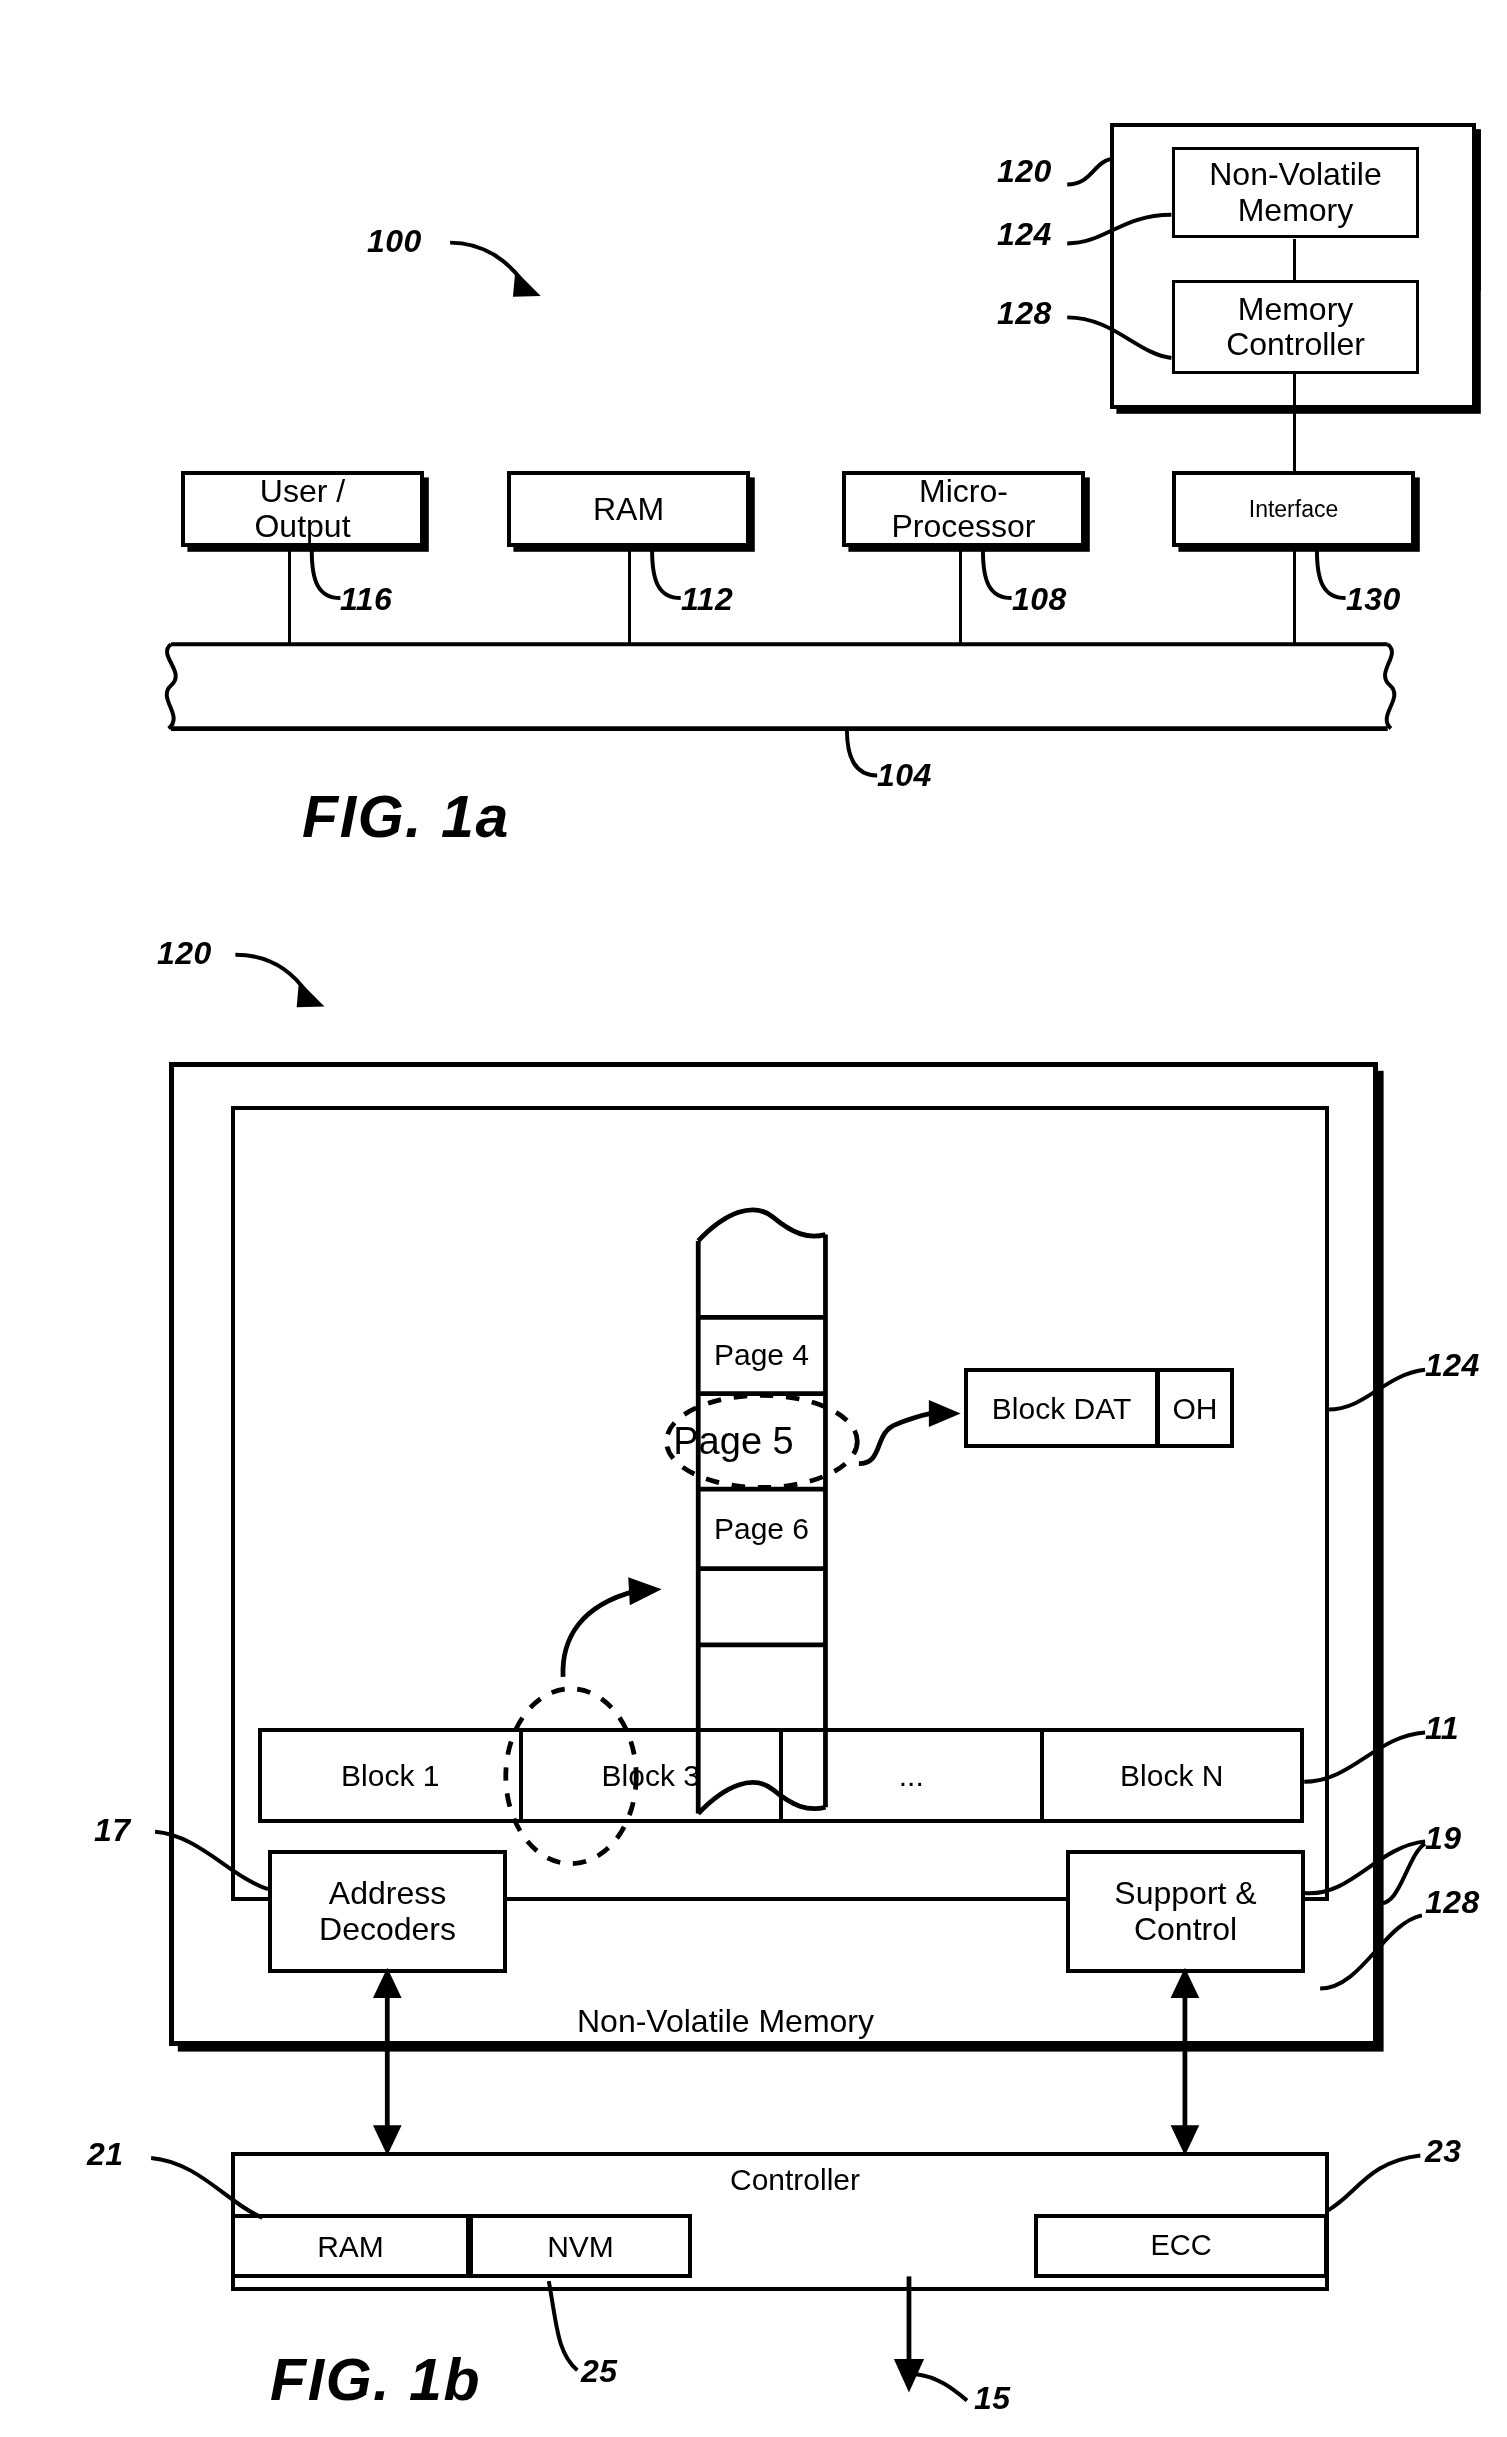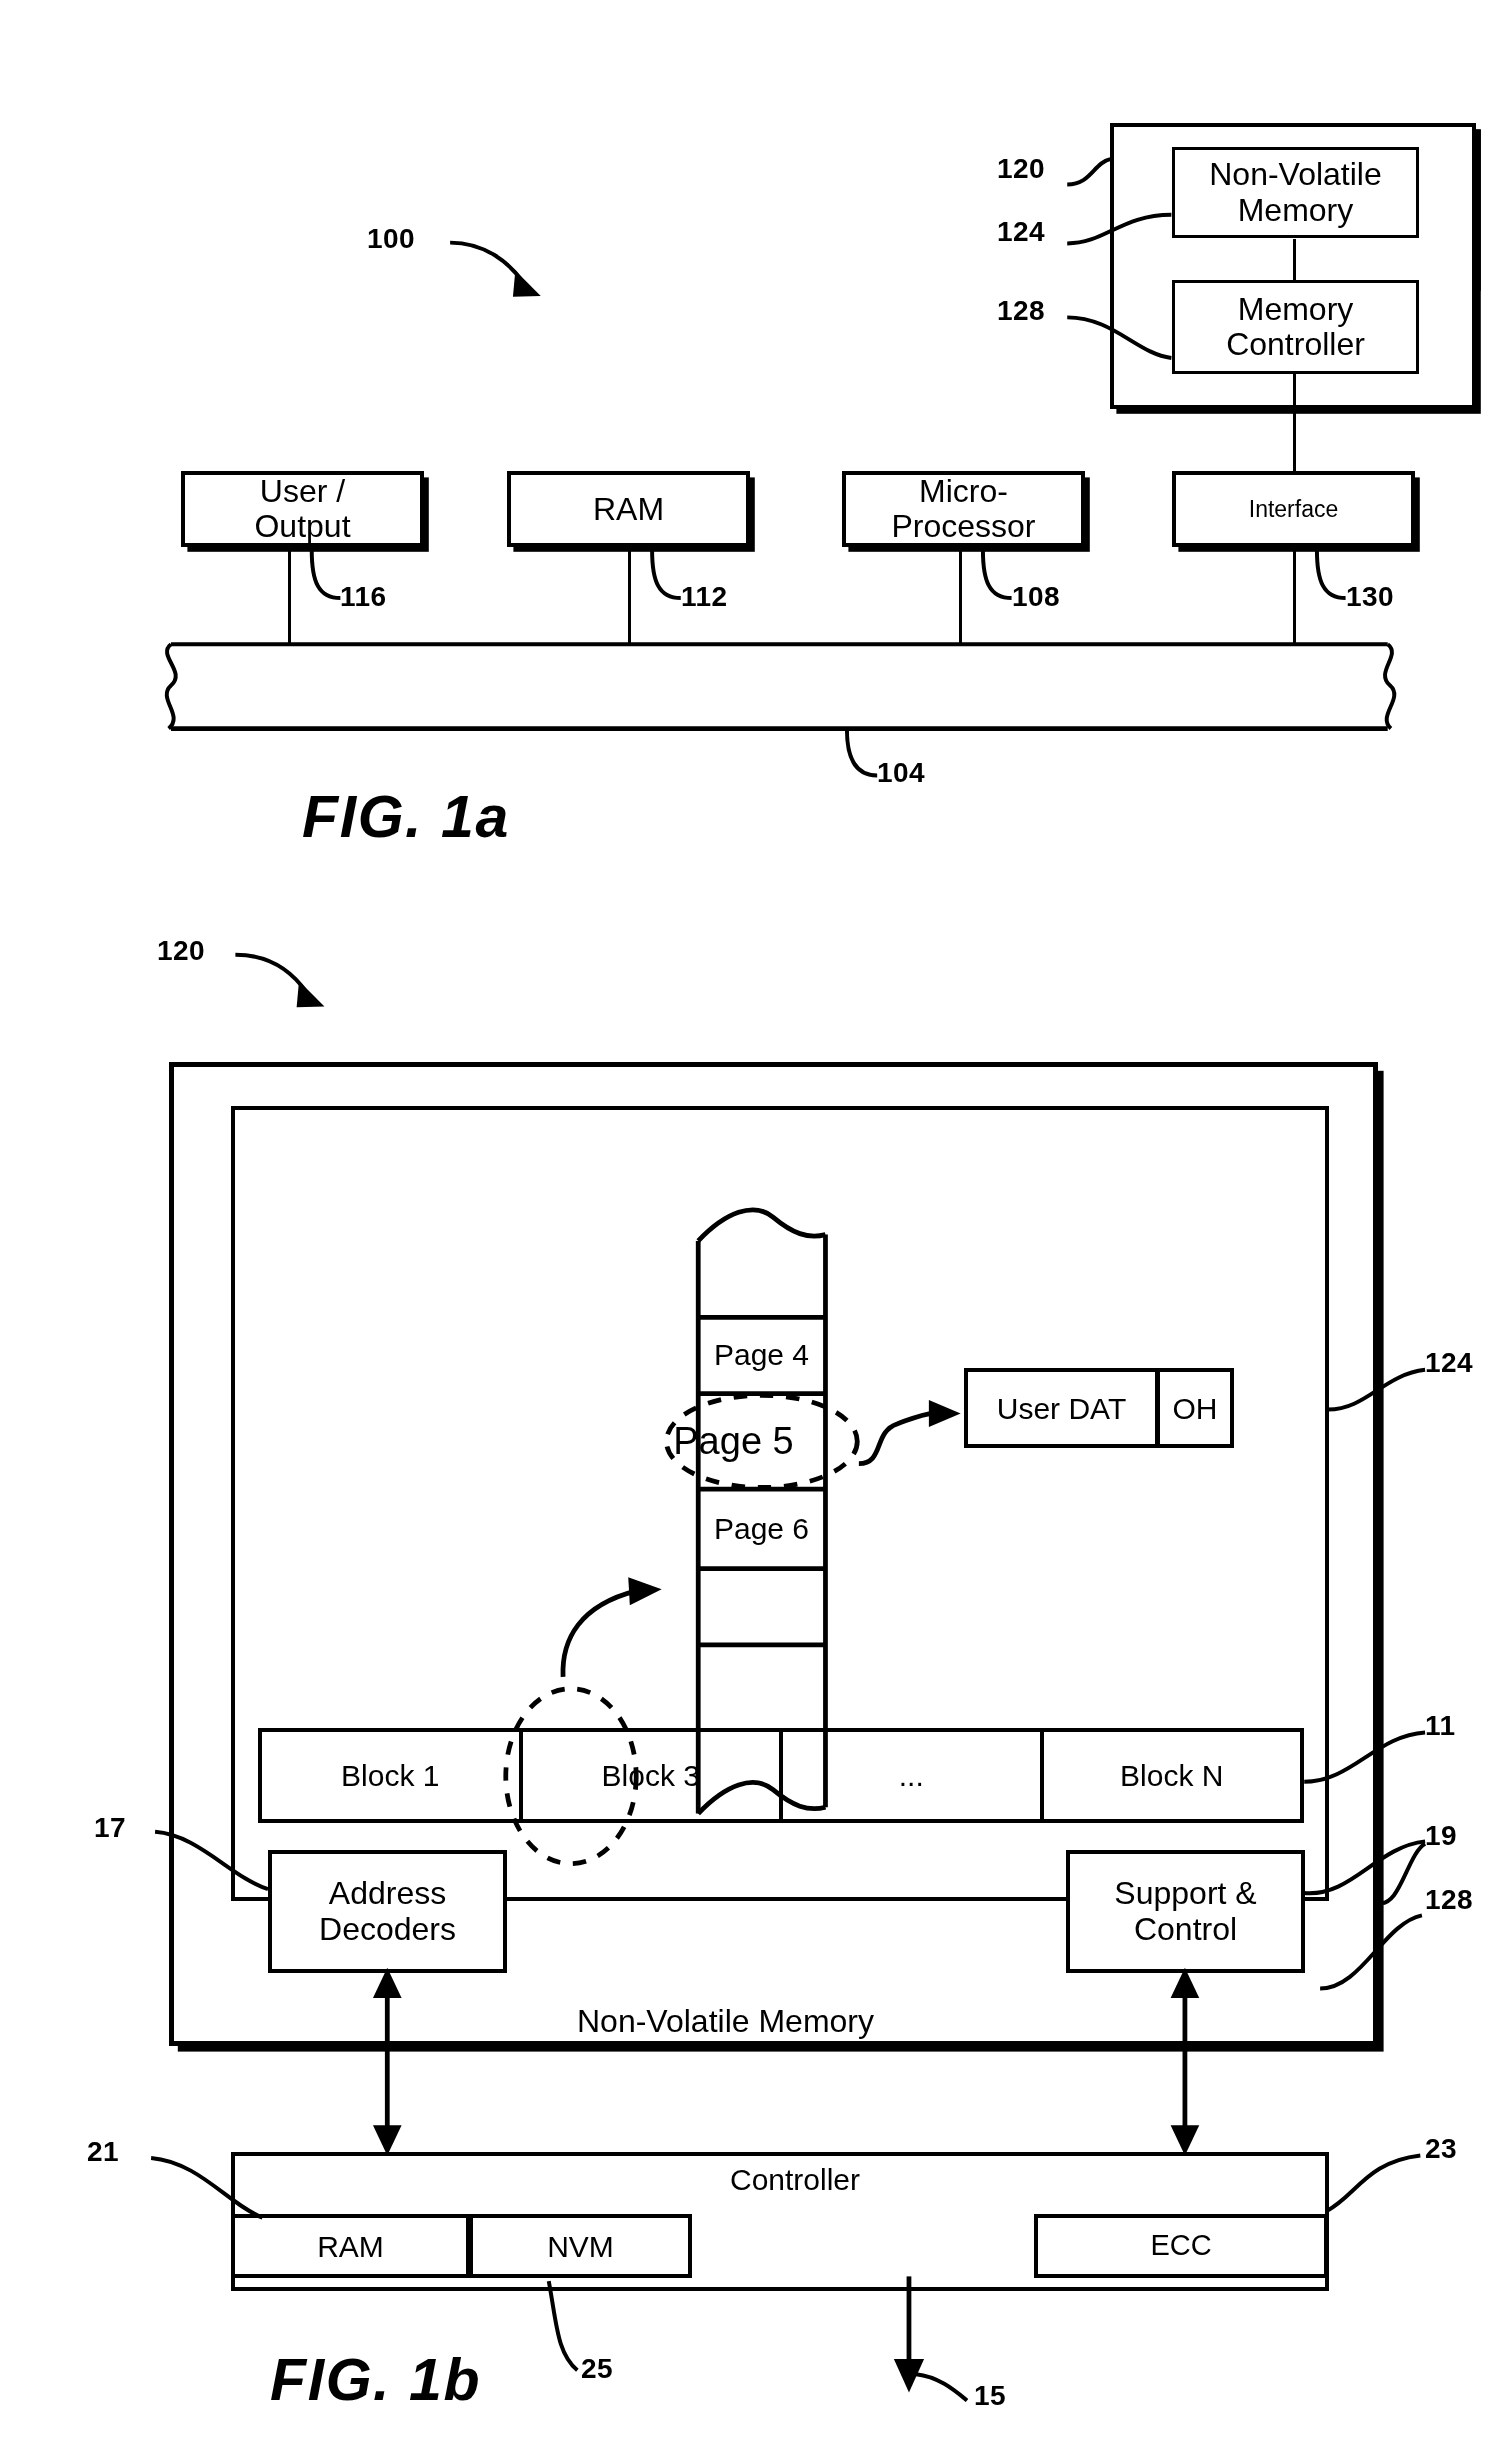--- a/index.html
+++ b/index.html
@@ -40,22 +40,23 @@
     align-items:center;
     justify-content:center;
     text-align:center;
     line-height:1.1;
   }
   .label{white-space:pre-line;}
 
   
   .ref{
     position:absolute;
+    font-style:italic;
     font-weight:bold;
-    font-size:28px;
+    font-size:32px;
     font-family:"Liberation Sans", sans-serif;
     letter-spacing:0.4px;
     white-space:nowrap;
   }
   .figlabel{
     position:absolute;
     font-style:italic;
     font-weight:bold;
     font-size:59px;
     letter-spacing:1.6px;
@@ -200,21 +201,21 @@
     <svg style="left:0;top:0;width:1507px;height:1563px;" viewBox="0 0 1895 1965" width="1507" height="1563">
       <ellipse class="dash" cx="958" cy="712" rx="120" ry="58"></ellipse>
     </svg>
 
     <svg style="left:0;top:0;width:1507px;height:1563px;" viewBox="0 0 1895 1965" width="1507" height="1563">
       <path class="stroke6" d="M1080,740 C 1112,740 1098,700 1128,690 C 1150,682 1158,678 1176,676"></path>
       <polygon class="fillblack" points="1168,660 1208,677 1168,694"></polygon>
     </svg>
 
     <div class="thinbox" style="left:964px;top:493px;width:195px;height:80px;font-size:30px;border-width:4px;">
-      <span>User DAT</span>
+      <span>Block DAT</span>
     </div>
     <div class="thinbox" style="left:1156px;top:493px;width:78px;height:80px;font-size:30px;border-width:4px;">
       <span>OH</span>
     </div>
 
     <svg style="left:0;top:0;width:1507px;height:1563px;" viewBox="0 0 1895 1965" width="1507" height="1563">
       <path class="stroke5" d="M1670,672 C 1718,672 1740,628 1792,622"></path>
     </svg>
     <div class="ref" style="left:1425px;top:472px;">124</div>
 

